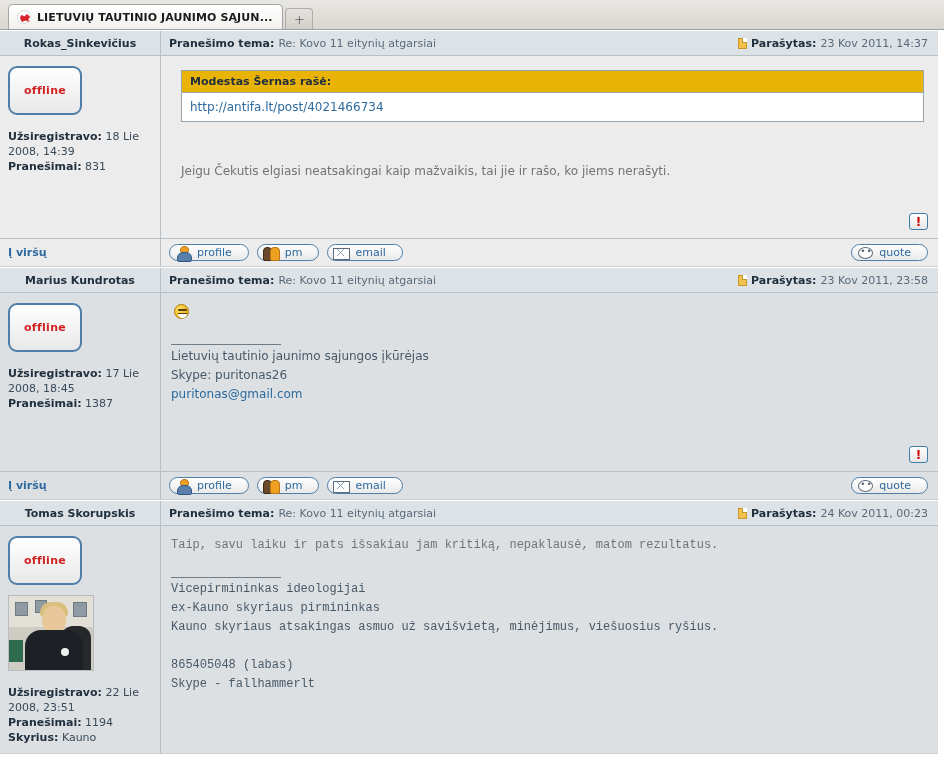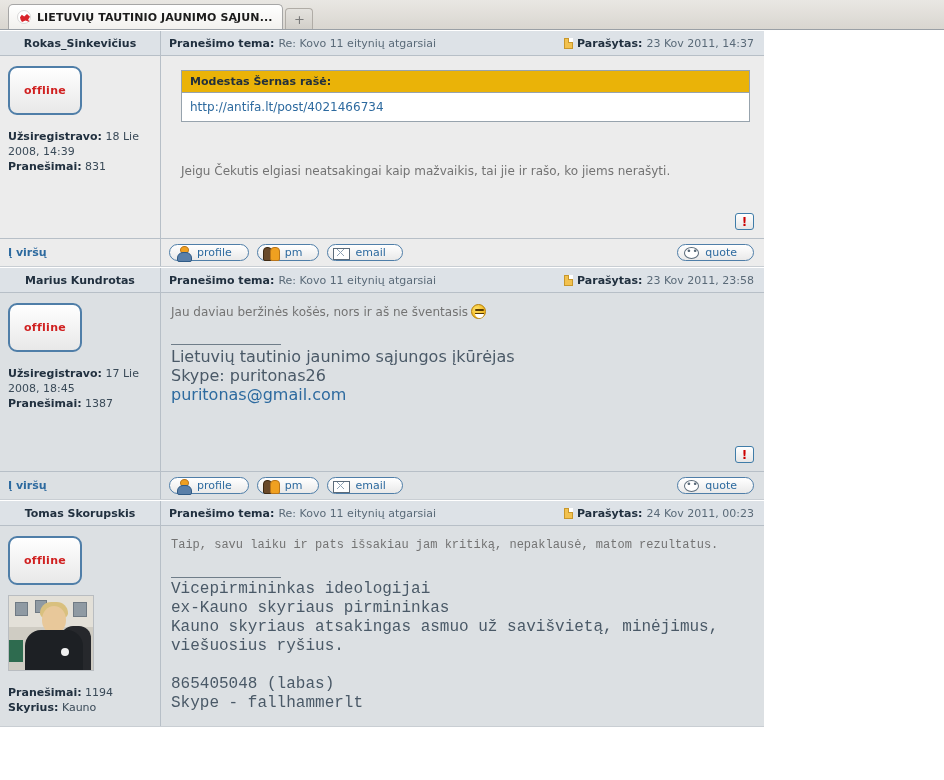--- a/index.html
+++ b/index.html
@@ -25,21 +25,21 @@
              border:1px solid #d8d8d8; position:relative; flex:0 0 auto; }
   .favicon::after { content:""; position:absolute; left:2px; top:3px; width:10px; height:8px;
                     background:#d8232a;
                     clip-path:polygon(0% 40%,18% 10%,42% 30%,70% 0%,100% 35%,82% 70%,95% 100%,55% 82%,20% 100%,6% 72%); }
   .newtab { width:28px; height:21px; background:linear-gradient(#e4e2de,#d2cfc9);
             border:1px solid #b0aca6; border-bottom:none; border-radius:4px 4px 0 0;
             display:flex; align-items:center; justify-content:center;
             color:#7a7a7a; font-size:13px; line-height:1; }
 
   
-  .page { width:764px; }
+  .page { width:938px; }
 
   .post { border-bottom:1px solid #c9ced3; }
   .post-head { display:flex; height:26px; align-items:stretch;
                background:#dde2e7; border-top:1px solid #ffffff;
                border-bottom:1px solid #b7bfc7; }
   .head-user { width:161px; flex:0 0 161px; display:flex; align-items:center;
                justify-content:center; border-right:1px solid #b7bfc7; }
   .head-user span { font-weight:bold; font-size:11px; color:#21303f; }
   .head-topic { flex:1; display:flex; align-items:center; padding-left:8px; gap:4px; }
   .lbl { font-weight:bold; color:#21303f; }
@@ -87,21 +87,21 @@
   .msg-text { font-size:12px; line-height:19px; color:#737373; }
 
   .quote { margin:4px 0 0 10px; }
   .quote-head { background:#eab308; border:1px solid #97a3ad; border-bottom:none;
                 padding:4px 8px; font-weight:bold; font-size:11px; color:#22303c; }
   .quote-body { background:#ffffff; border:1px solid #97a3ad; padding:7px 8px;
                 font-size:12px; }
   .quote-body a { color:#2d6a9f; text-decoration:none; }
 
   .sig-rule { width:110px; border-top:1px solid #6f7d89; margin:22px 0 2px 0; }
-  .sig { font-size:16px; line-height:19px; color:#4a5967; }
+  .sig { font-size:12px; line-height:19px; color:#4a5967; }
   .sig a { color:#2d6a9f; text-decoration:none; }
 
   .smiley { display:inline-block; width:15px; height:15px; border-radius:50%;
             background:radial-gradient(circle at 35% 30%, #ffe066, #e8a300);
             border:1px solid #b57d00; position:relative; vertical-align:-3px; margin-left:3px; }
   .smiley::before { content:""; position:absolute; left:3px; top:4px; width:9px; height:2px;
                     background:#5a3b00; border-radius:1px; }
   .smiley::after { content:""; position:absolute; left:3px; top:8px; width:9px; height:4px;
                    background:#ffffff; border-radius:0 0 5px 5px; border-top:1px solid #5a3b00; }
 
@@ -254,21 +254,21 @@
           </div>
           <div>
             <b>Pranešimai:</b>
             <span>1387</span>
           </div>
         </div>
       </div>
 
       <div class="col-msg" style="min-height:178px;">
         <div class="msg-text">
-          <span>Jau daviau beržinės košės, nors ir aš ne šventasis</span><span class="smiley"></span>
+          <span class="smiley"></span>
         </div>
         <div class="sig-rule"></div>
         <div class="sig">
           <div>Lietuvių tautinio jaunimo sąjungos įkūrėjas</div>
           <div>Skype: puritonas26</div>
           <div><a href="#">puritonas@gmail.com</a></div>
         </div>
         <div class="report">!</div>
       </div>
     </div>
@@ -325,20 +325,24 @@
           <div class="av-win" style="left:64px;top:6px;width:14px;height:15px;"></div>
           <div class="av-green"></div>
           <div class="av-body2"></div>
           <div class="av-hair"></div>
           <div class="av-head"></div>
           <div class="av-body"></div>
           <div class="av-badge"></div>
         </div>
         <div class="meta">
           <div>
+            <b>Užsiregistravo:</b>
+            <span>22 Lie 2008, 23:51</span>
+          </div>
+          <div>
             <b>Pranešimai:</b>
             <span>1194</span>
           </div>
           <div>
             <b>Skyrius:</b>
             <span>Kauno</span>
           </div>
         </div>
       </div>
 

